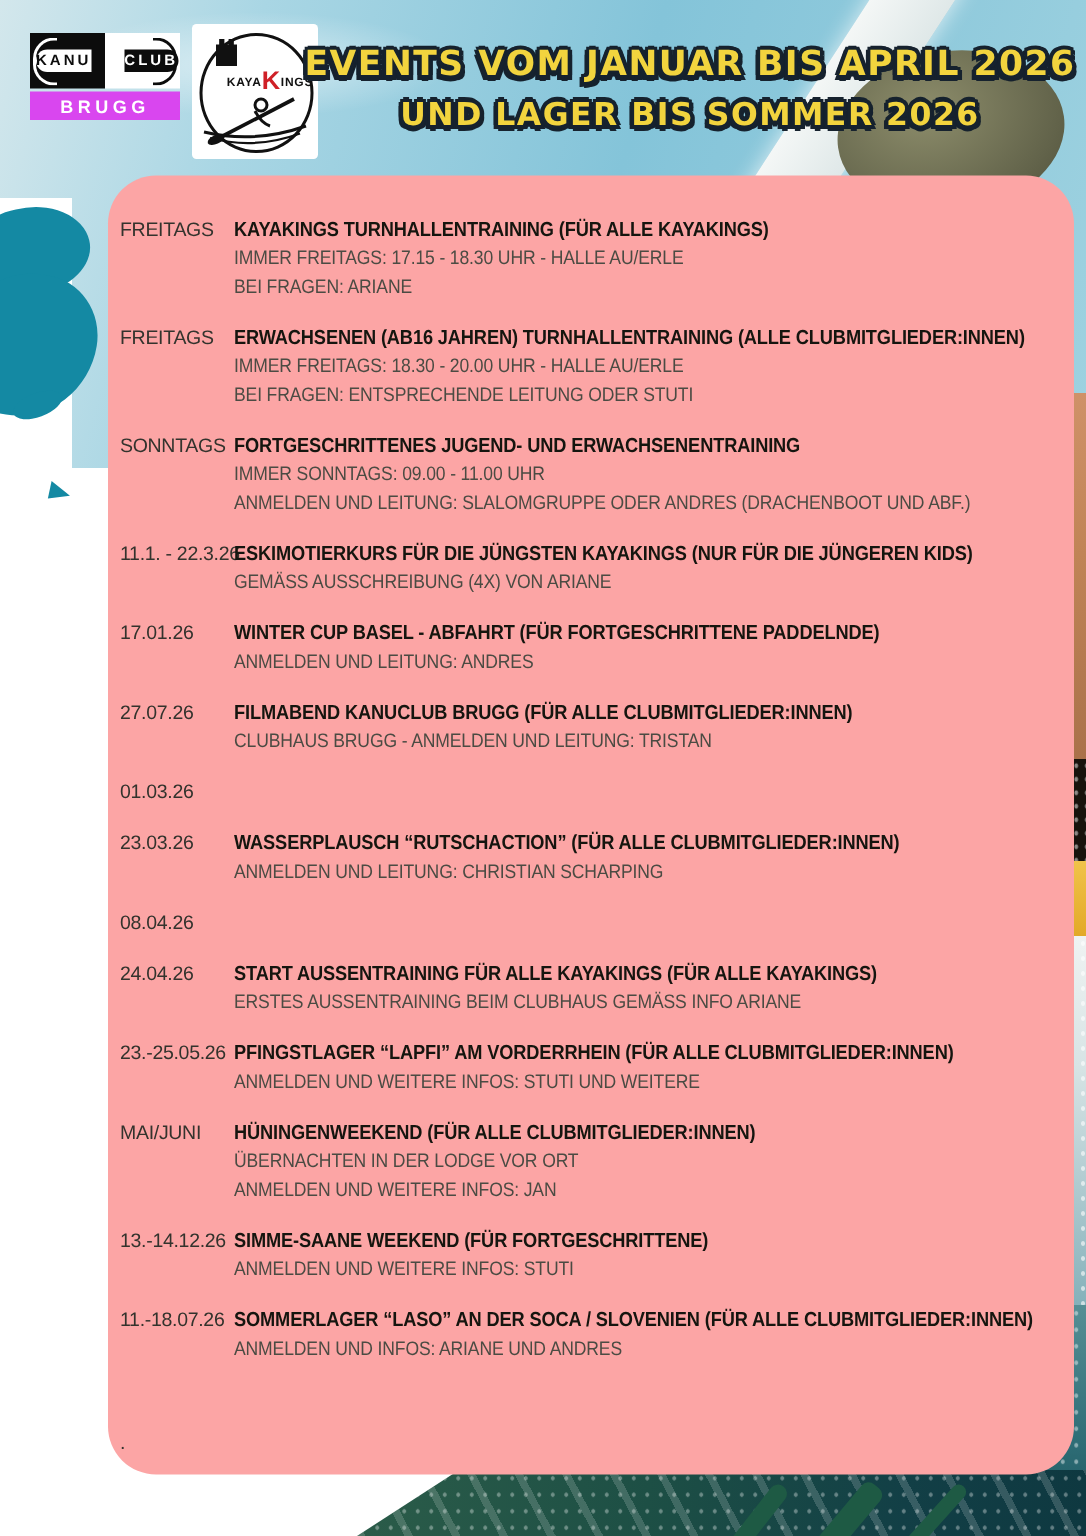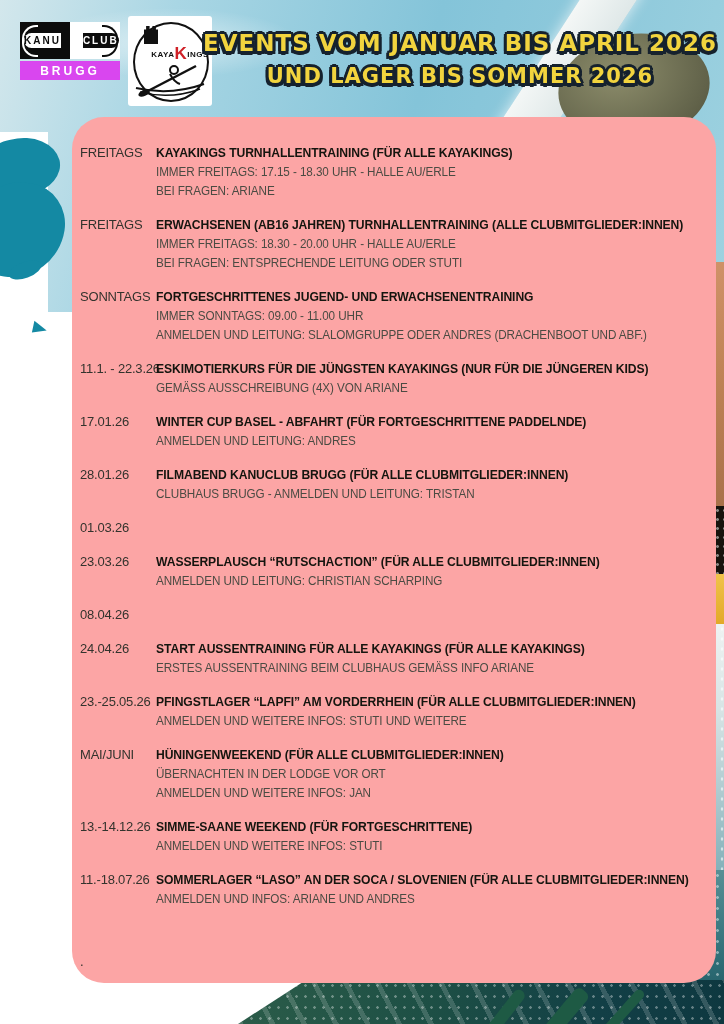--- a/index.html
+++ b/index.html
@@ -225,21 +225,21 @@
 
   <div class="row">
     <div class="date">17.01.26</div>
     <div class="info">
       <div class="title condensed">WINTER CUP BASEL - ABFAHRT (FÜR FORTGESCHRITTENE PADDELNDE)</div>
     <div class="detail condensed">ANMELDEN UND LEITUNG: ANDRES</div>
         </div>
   </div>
 
   <div class="row">
-    <div class="date">28.01.26</div>
+    <div class="date">27.07.26</div>
     <div class="info">
       <div class="title condensed">FILMABEND KANUCLUB BRUGG (FÜR ALLE CLUBMITGLIEDER:INNEN)</div>
     <div class="detail condensed">CLUBHAUS BRUGG - ANMELDEN UND LEITUNG: TRISTAN</div>
         </div>
   </div>
 
   <div class="row">
     <div class="date">01.03.26</div>
   </div>
 

